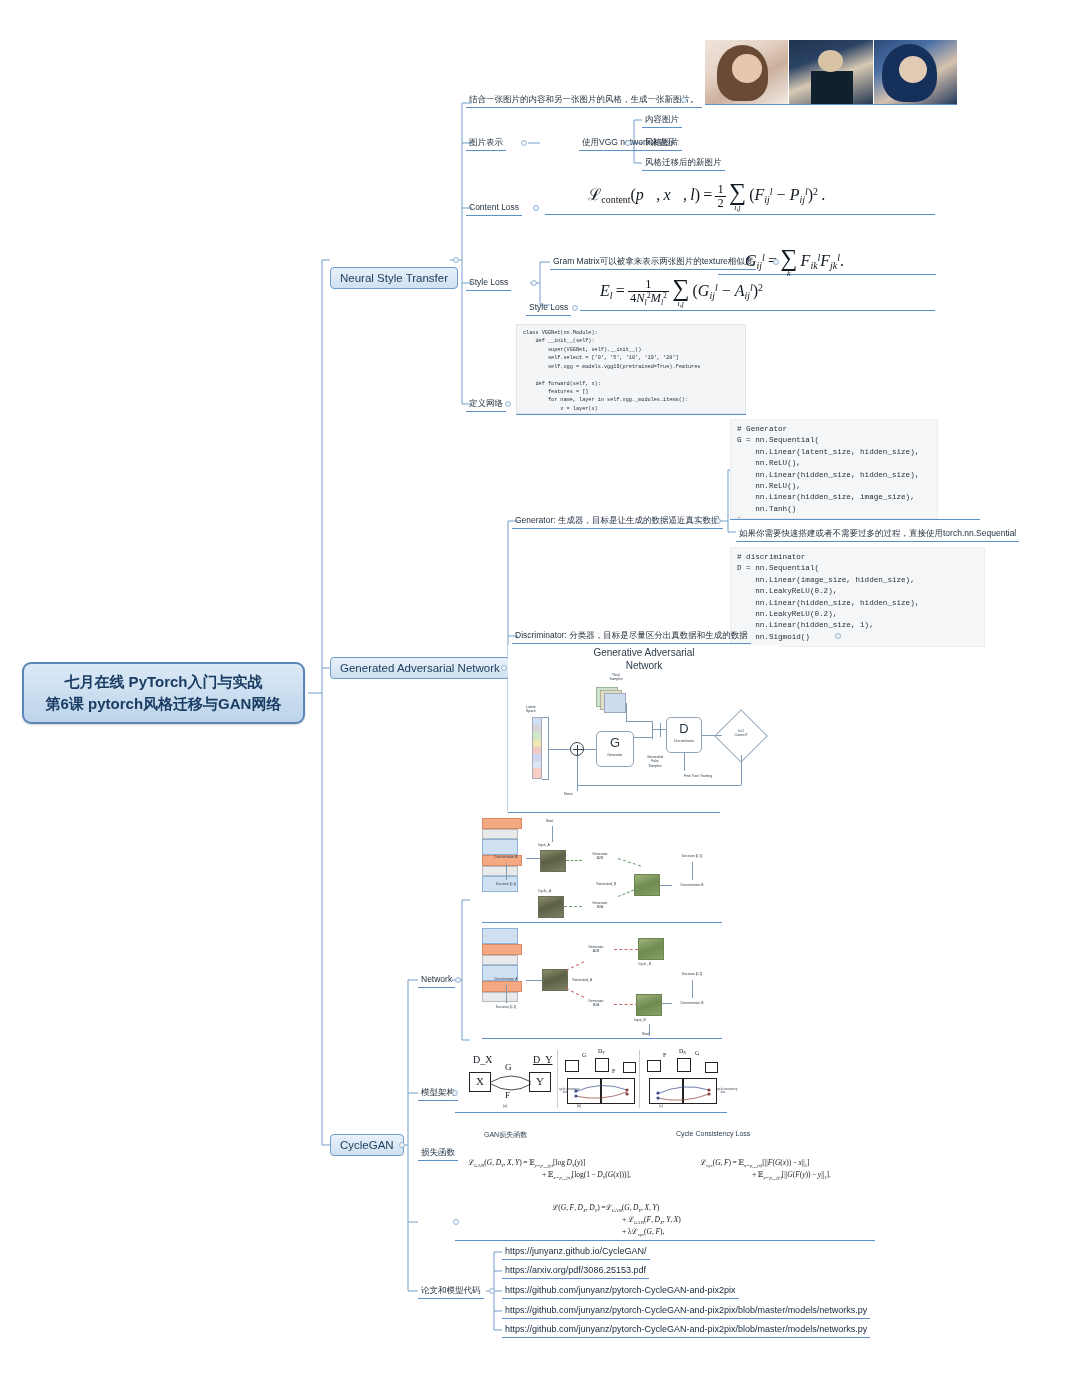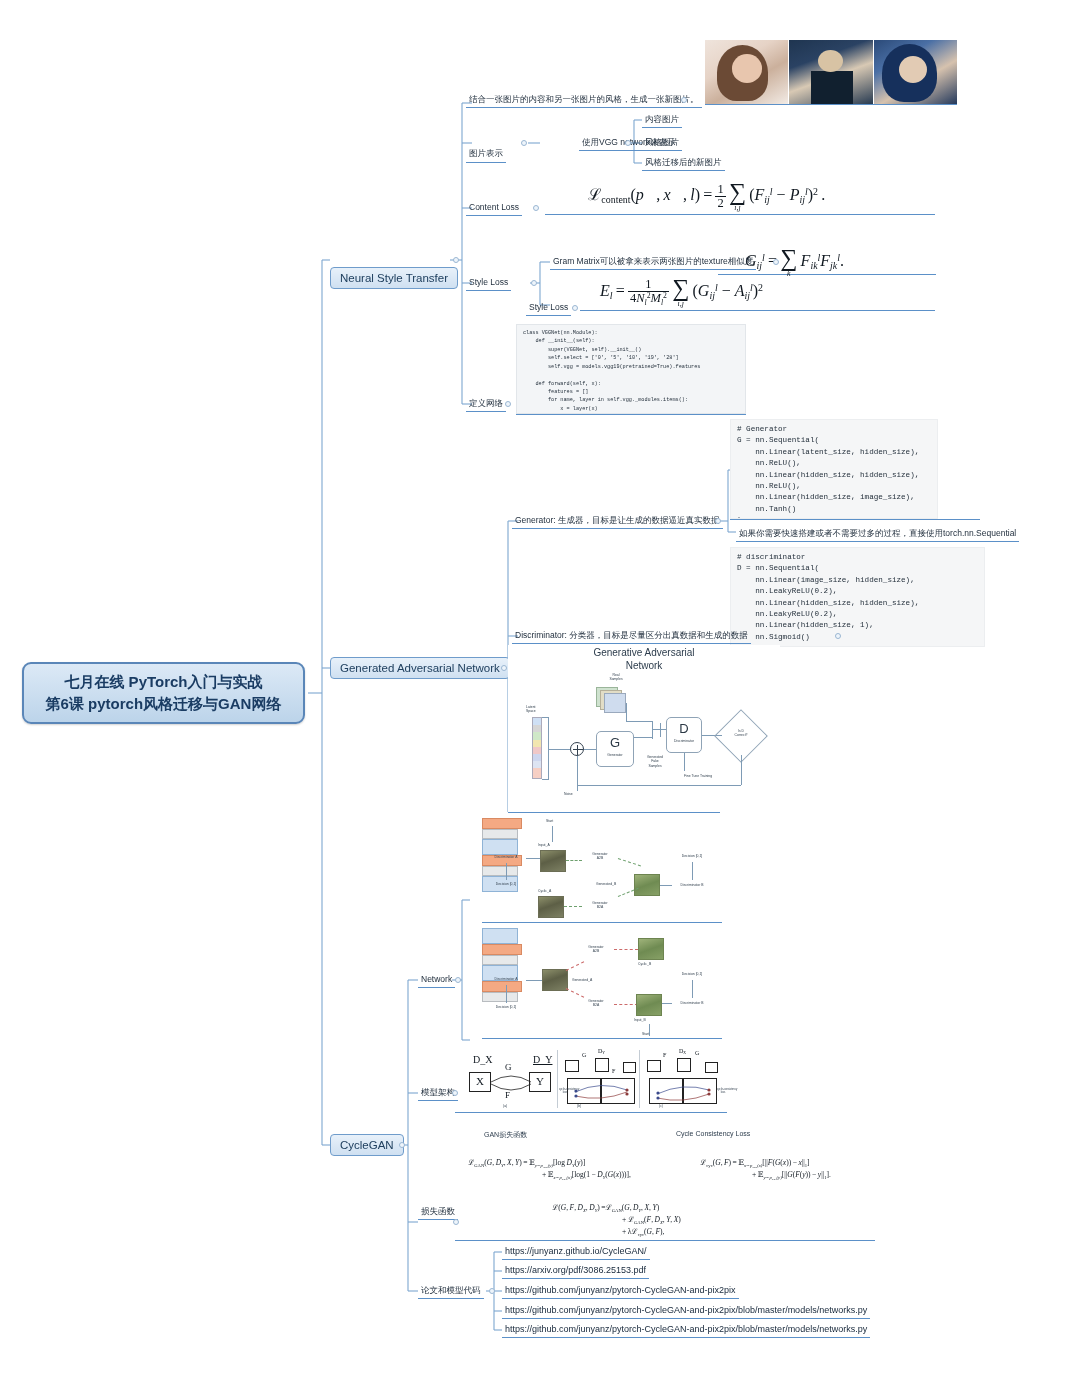--- a/index.html
+++ b/index.html
@@ -220,21 +220,21 @@
   <div class="dot" style="left:501px; top:665px;"></div>
 
   <div class="l1" style="left:330px; top:1134px;">
     <span>CycleGAN</span>
   </div>
   <div class="dot" style="left:399px; top:1142px;"></div>
 
   <div class="tn" style="left:466px; top:93px;">结合一张图片的内容和另一张图片的风格，生成一张新图片。</div>
   <div class="dot" style="left:681px; top:97px;"></div>
 
-  <div class="tn" style="left:466px; top:148px;font-family:Liberation Mono, monospace;">图片表示</div>
+  <div class="tn" style="left:466px; top:136px;">图片表示</div>
   <div class="dot" style="left:521px; top:140px;"></div>
   <div class="tn" style="left:540px; top:136px;margin-left:39px;">使用VGG network来表示</div>
   <div class="dot" style="left:625px; top:140px;"></div>
 
   <div class="tn" style="left:642px; top:113px;">内容图片</div>
   <div class="tn" style="left:642px; top:136px;">风格图片</div>
   <div class="tn" style="left:642px; top:156px;">风格迁移后的新图片</div>
 
   <div class="tn" style="left:466px; top:201px;">Content Loss</div>
   <div class="dot" style="left:533px; top:205px;"></div>
@@ -502,21 +502,21 @@
       <circle cx="9" cy="20" r="1.6" fill="#3b4a8c"></circle>
         <circle cx="60" cy="16" r="1.6" fill="#8c3b3b"></circle>
     </svg>
     <div class="dlabel" style="left:204px; top:58px;">(c)</div>
   </div>
   <div class="ul" style="left:455px; top:1112px; width:272px;"></div>
 
   <div class="tn" style="left:418px; top:1086px;">模型架构</div>
   <div class="dot" style="left:452px; top:1090px;"></div>
 
-  <div class="tn" style="left:418px; top:1205px;">损失函数</div>
+  <div class="tn" style="left:418px; top:1146px;">损失函数</div>
   <div class="dot" style="left:453px; top:1219px;"></div>
 
   <div style="position:absolute; left:484px; top:1130px; font-size:7px; color:#2c3c4c;">GAN损失函数</div>
   <div style="position:absolute; left:676px; top:1130px; font-size:7px; color:#2c3c4c;">Cycle Consistency Loss</div>
 
   <div class="fml" style="left:468px; top:1157px; font-size:7.5px; line-height:1.6;">
     ℒ<span class="sub">GAN</span>(<i>G</i>, <i>D</i><span class="sub"><i>Y</i></span>, <i>X</i>, <i>Y</i>) = 𝔼<span class="sub"><i>y∼p</i><span class="sub">data</span><i>(y)</i></span>[log <i>D<span class="sub">Y</span></i>(<i>y</i>)]<br>
     <span style="display:inline-block; width:74px;"></span>+ 𝔼<span class="sub"><i>x∼p</i><span class="sub">data</span><i>(x)</i></span>[log(1 − <i>D<span class="sub">Y</span></i>(<i>G</i>(<i>x</i>)))],
   </div>
 

